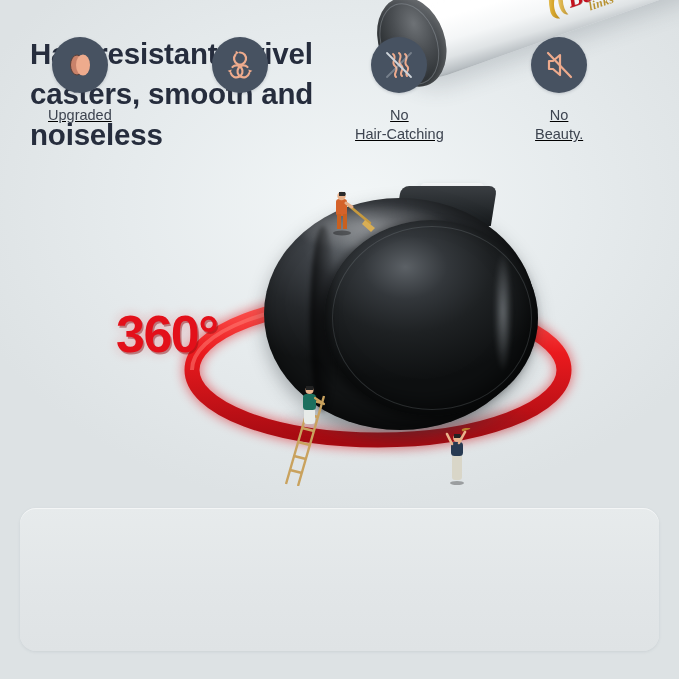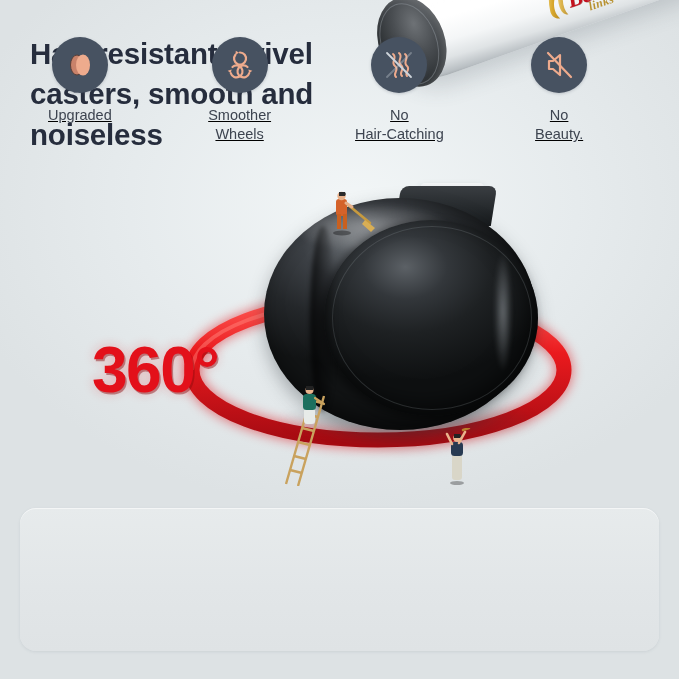--- a/index.html
+++ b/index.html
@@ -89,26 +89,25 @@
 
   
   .ring-wrap{position:absolute;left:178px;top:272px;width:400px;height:196px;}
   .ring-glow{
     position:absolute;left:0;top:0;width:400px;height:196px;
     filter:blur(6px);opacity:.55;
   }
   .ring-main{position:absolute;left:0;top:0;width:400px;height:196px;}
 
   .txt360{
-    position:absolute;left:92px;top:304px;
-    font-size:64px;font-weight:bold;letter-spacing:-1.5px;
+    position:absolute;left:116px;top:304px;
+    font-size:52px;font-weight:bold;letter-spacing:-1.5px;
     color:#e3101a;
     text-shadow:1.5px 1.5px 0 rgba(140,8,14,.45), 0 0 12px rgba(230,25,30,.28);
     font-family:"Liberation Sans",sans-serif;
-    margin-top:29px;
   }
 
   
   .wheel-wrap{position:absolute;left:248px;top:186px;width:310px;height:275px;}
   .wheel-shadow{
     position:absolute;left:36px;top:214px;width:248px;height:40px;
     background:radial-gradient(ellipse at 50% 50%, rgba(50,58,66,.40) 0%, rgba(50,58,66,.12) 52%, rgba(50,58,66,0) 76%);
     filter:blur(4px);
   }
   .wheel-back{
@@ -324,24 +323,20 @@
             <path d="M9.5 19 a6 6 0 1 1 -1.7 6.2"></path>
             <path d="M24.5 19 a6 6 0 1 0 1.7 6.2"></path>
           </g>
           <g fill="#eeab8d">
             <path d="M12.4 6.7 l0.4 -4 l3.3 2.1 z"></path>
             <path d="M7.8 25.2 l-3.1 -2.5 l3.9 -1.1 z"></path>
             <path d="M26.2 25.2 l3.1 -2.5 l-3.9 -1.1 z"></path>
           </g>
         </svg>
       </div>
-      <div class="flabel">
-        <div>Smoother</div>
-        <div>Wheels</div>
-      </div>
     </div>
 
     <div class="feature">
       <div class="fcircle">
         <svg width="34" height="34" viewBox="0 0 34 34">
           <g fill="none" stroke="#eeab8d" stroke-width="2" stroke-linecap="round">
             <path d="M11 6 C16 10 8 14 13 18 C18 22 10 25 14 29"></path>
             <path d="M17 5 C22 9 14 13 19 17 C24 21 16 24 20 28"></path>
             <path d="M23 6 C28 10 20 14 25 18 C29 21.5 22 25 25 28"></path>
           </g>

